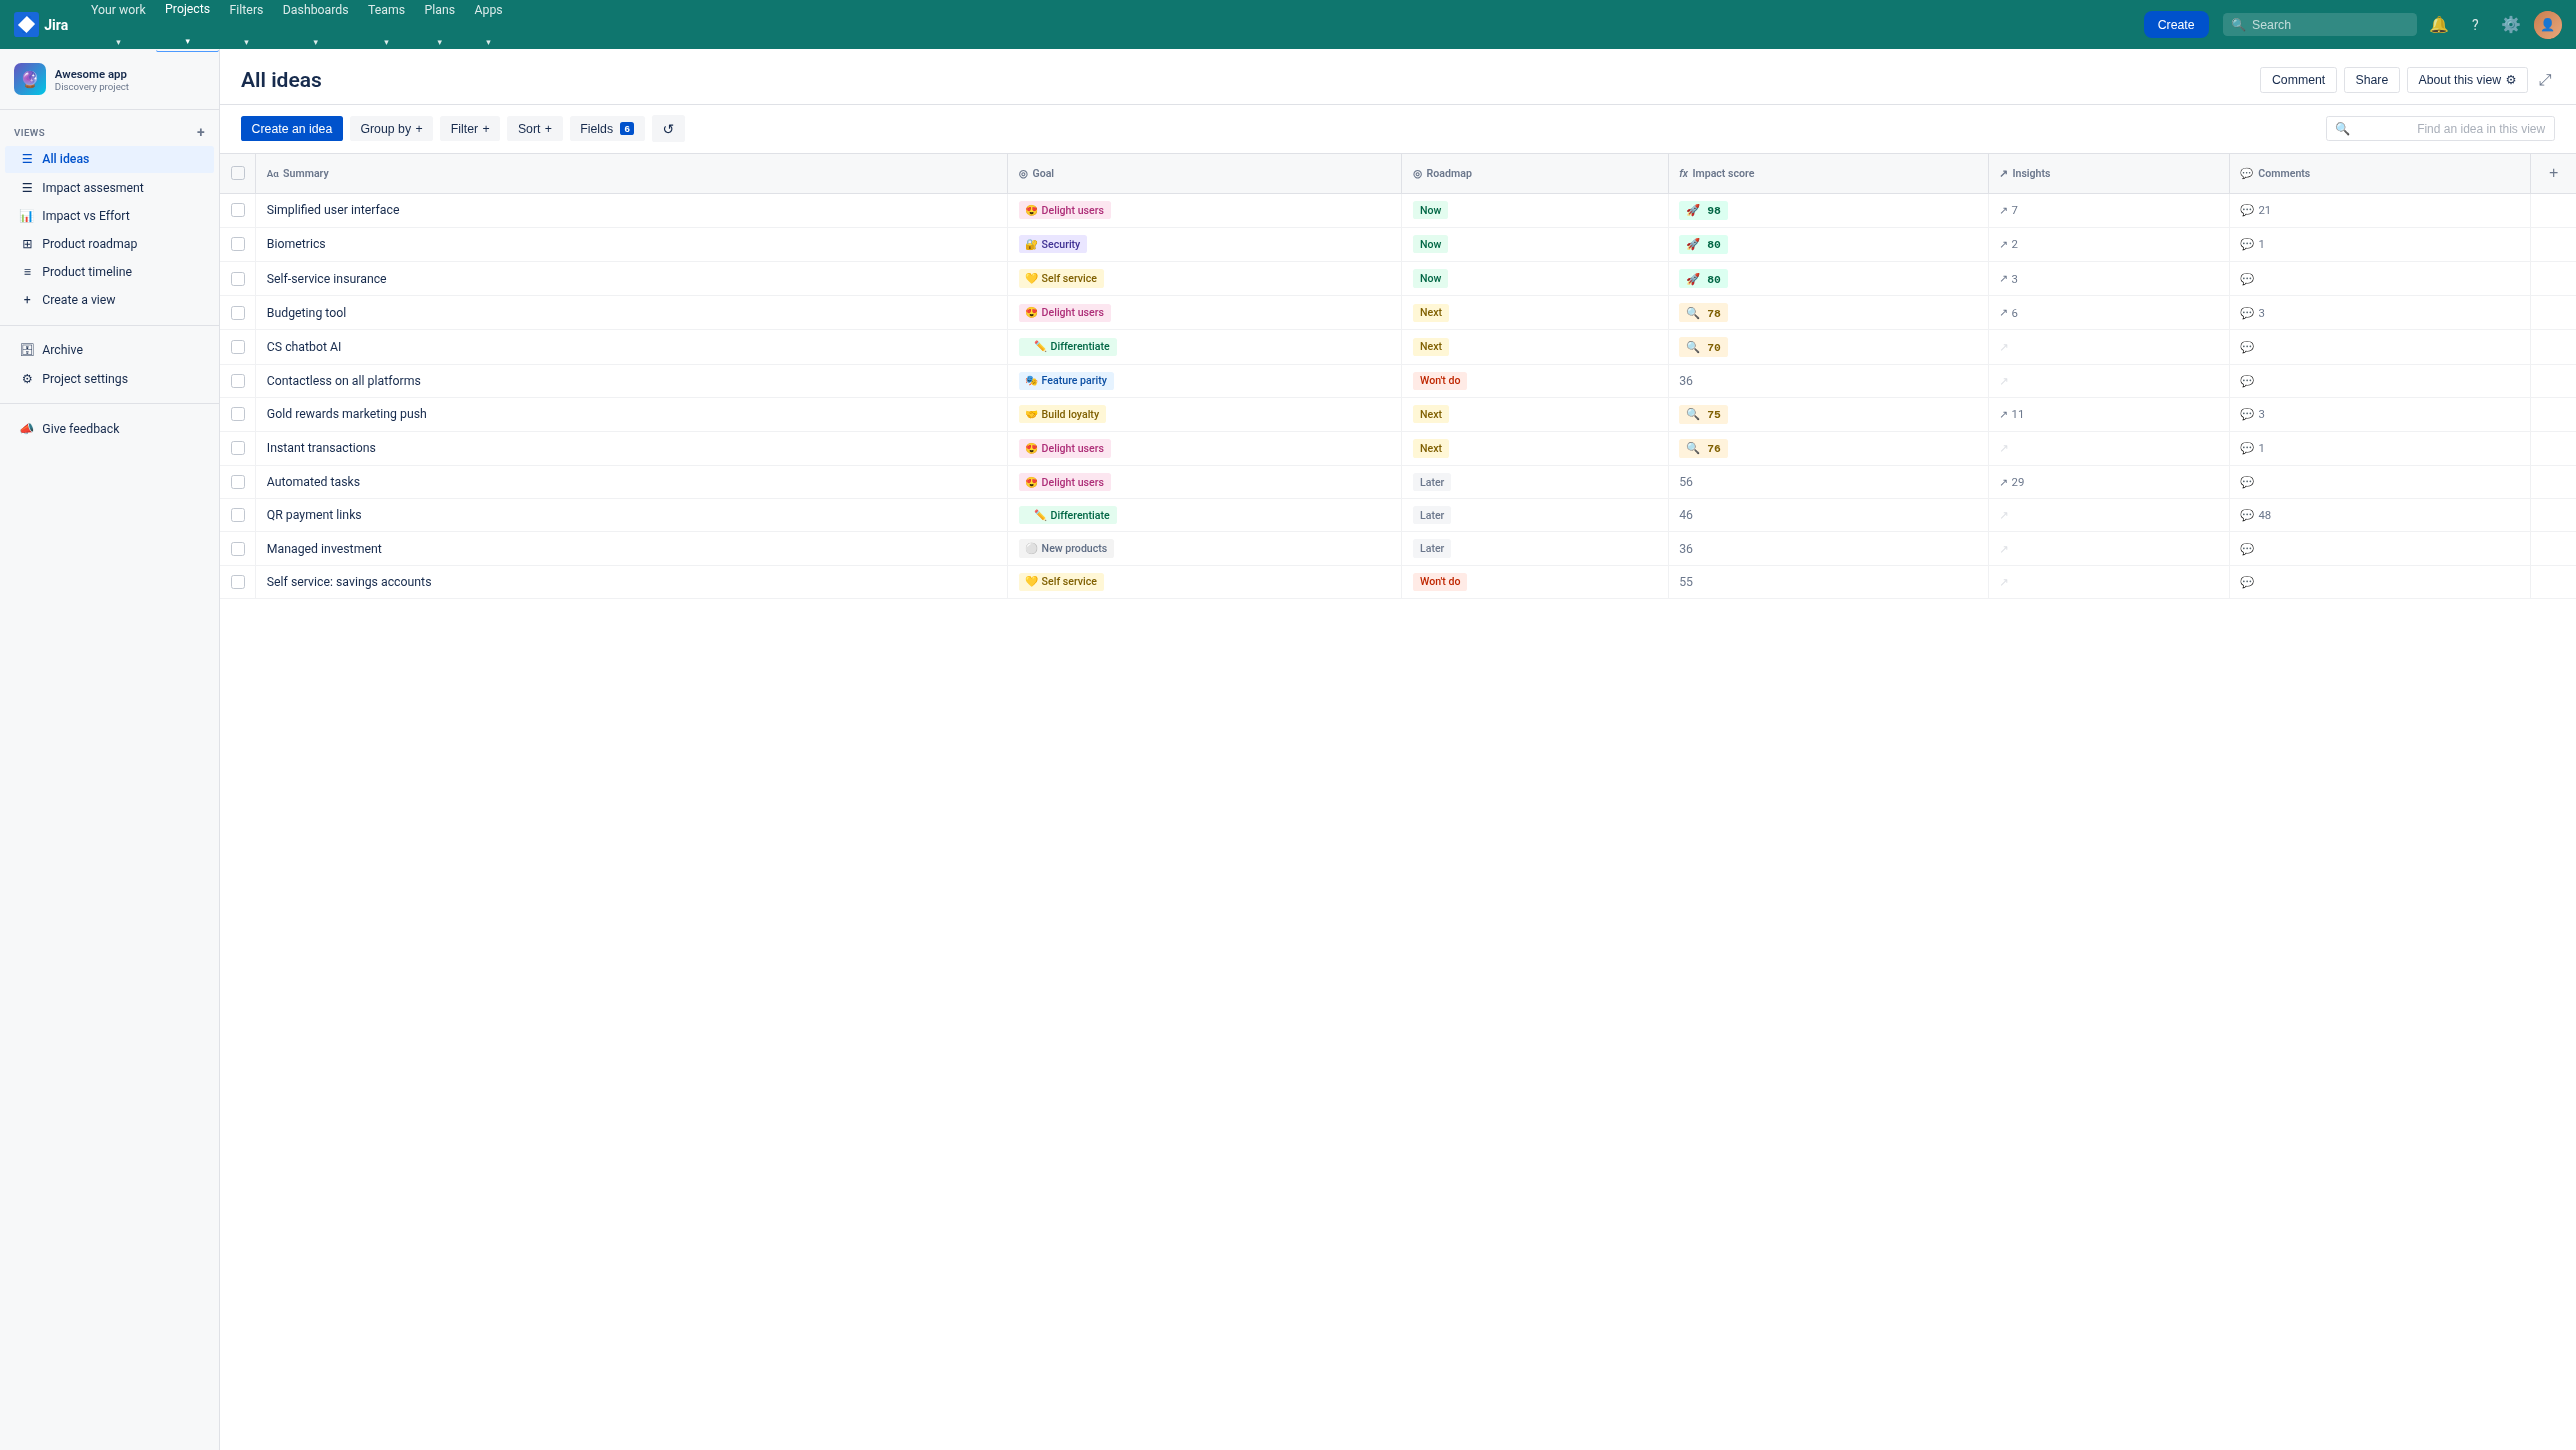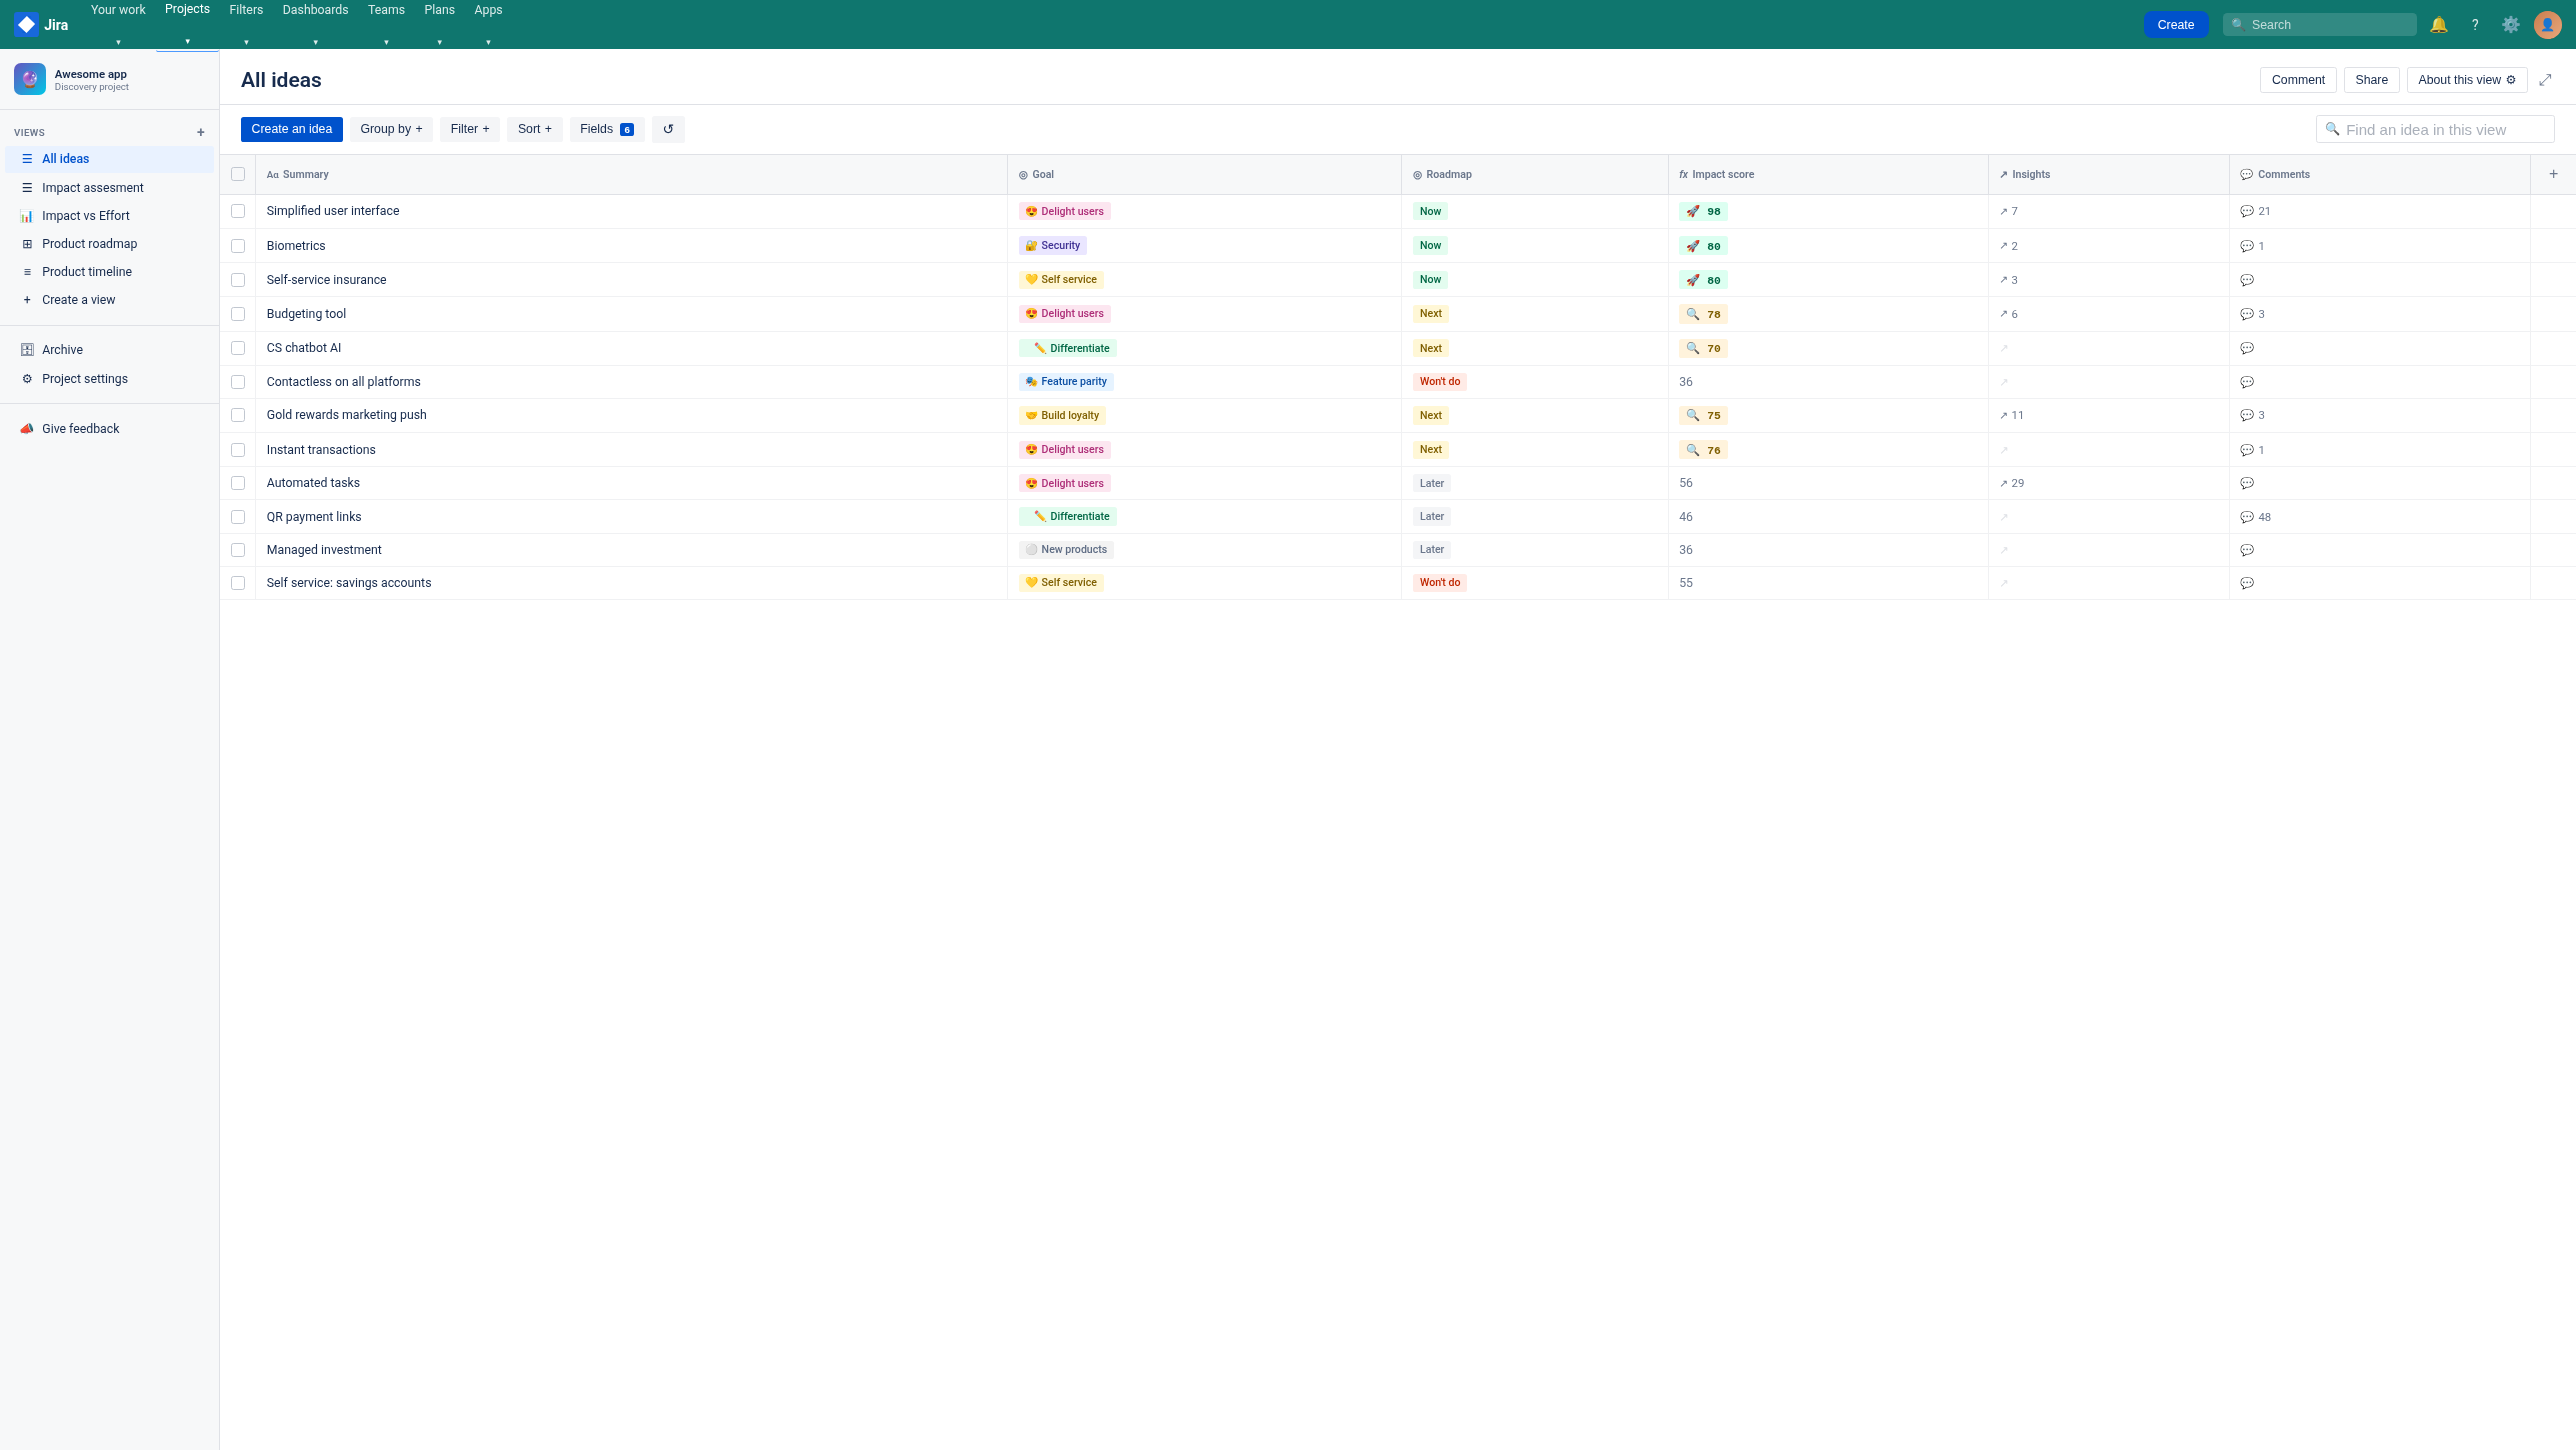--- a/index.html
+++ b/index.html
@@ -60,21 +60,21 @@
 
     
     .toolbar { display: flex; align-items: center; gap: 7px; padding: 10.6px 21px; border-bottom: 0.9px solid #dfe1e6; background: #fff; }
     .toolbar-btn {
       border: none; border-radius: 2.6px; padding: 5.3px 10.6px; font-size: 12.3px; cursor: pointer; display: flex; align-items: center; gap: 4.4px; background: #f4f5f7; color: #172b4d;
     }
     .toolbar-btn.create { background: #0052cc; color: #fff; }
     .toolbar-badge { background: #0052cc; color: #fff; border-radius: 2.6px; font-size: 9.7px; padding: 0.9px 4.4px; margin-left: 2.6px; font-weight: 600; }
     .toolbar-spacer { flex: 1; }
     .toolbar-search { display: flex; align-items: center; gap: 5.3px; border: 0.9px solid #dfe1e6; border-radius: 2.6px; padding: 4.4px 8.8px; min-width: 229px; }
-    .toolbar-search input { border: none; outline: none; font-size: 15px; color: #172b4d; width: 100%; }
+    .toolbar-search input { border: none; outline: none; font-size: 12px; color: #172b4d; width: 100%; text-align: right; }
     .toolbar-search input::placeholder { color: #aab0ba; }
 
     
     .table-container { flex: 1; overflow-y: auto; overflow-x: auto; }
     .ideas-table { width: 100%; border-collapse: collapse; }
     .ideas-table th {
       position: sticky; top: 0; background: #f7f8f9; border-bottom: 1.8px solid #dfe1e6; border-right: 0.9px solid #dfe1e6; padding: 7px 10.6px; text-align: left; font-size: 10.6px; font-weight: 600; color: #6b778c; white-space: nowrap; z-index: 10;
     }
     .ideas-table th:first-child { width: 32px; }
     .ideas-table th .col-header { display: flex; align-items: center; gap: 4.4px; }

